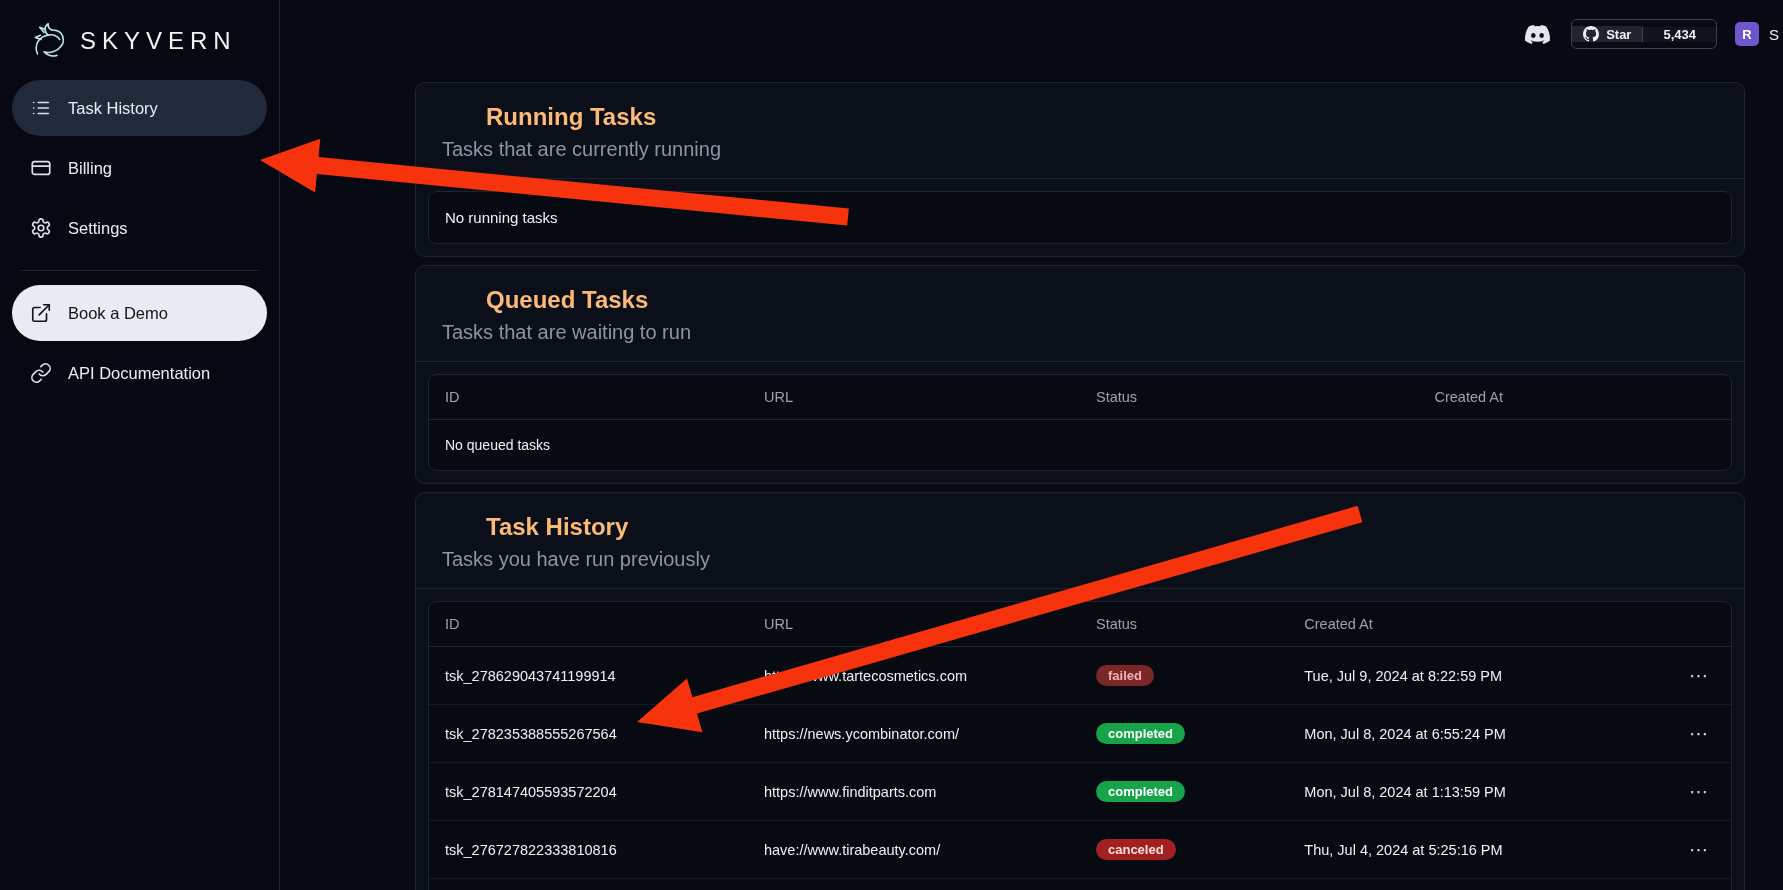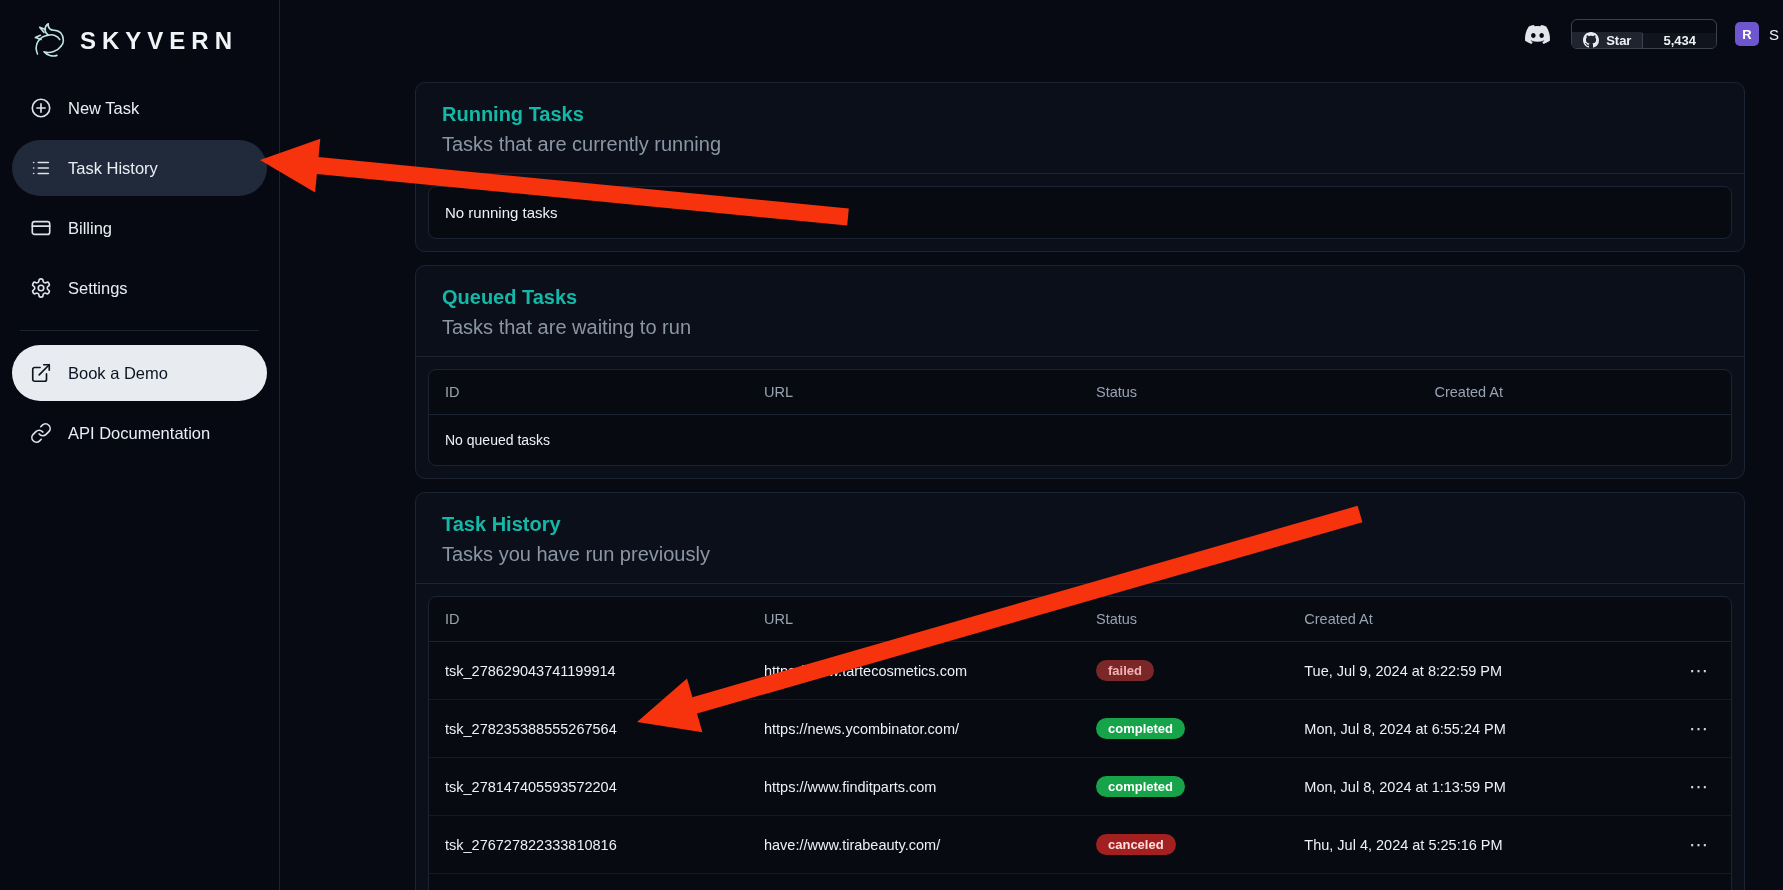--- a/index.html
+++ b/index.html
@@ -11,53 +11,53 @@
     position:relative;
   }
 
   
   .sidebar {
     position:absolute; left:0; top:0; width:280px; height:890px;
     background:var(--sidebar-bg,#060912);
     border-right:1px solid var(--border,#1c2433);
   }
   .logo-row { display:flex; align-items:center; gap:8px; padding:16px 0 0 26px; height:66px; }
-  .logo-text { font-size:24px; letter-spacing:6px; font-weight:700; color:#f0f4f7; }
+  .logo-text { font-size:24px; letter-spacing:6px; font-weight:400; color:#f0f4f7; }
   .nav { padding:0 12px; }
   .nav.first { margin-top:14px; }
   .nav-item {
     display:flex; align-items:center; gap:16px; height:56px; padding:0 18px;
     border-radius:28px; font-size:16.5px; color:#e9eef4; cursor:pointer; margin-bottom:4px;
   }
   .nav-item.active { background:var(--accent-active,#202a3a); }
   .nav-item.demo { background:var(--demo-button-bg,#e8ebf0); color:var(--demo-button-fg,#0d1320); font-weight:500; }
   .divider { height:1px; background:var(--border,#1c2433); margin:14px 20px; }
   .ni { width:22px; height:22px; fill:none; stroke:#dbe2ea; stroke-width:1.8; stroke-linecap:round; stroke-linejoin:round; flex:none; }
   .demo .ni { stroke:#10141d; }
   .logo-ic { width:46px; height:46px; fill:none; stroke:#c3e4e7; stroke-width:2.2; stroke-linecap:round; stroke-linejoin:round; }
 
   
   .topbar { position:absolute; top:19px; right:4px; display:flex; align-items:center; gap:18px; z-index:5; }
   .discord { width:31px; height:25px; fill:#e3e7ec; cursor:pointer; }
-  .gh { display:flex; align-items:flex-end; height:30px; border:1px solid #3b424d; border-radius:6px; overflow:hidden; font-size:13px; font-weight:700; cursor:pointer; }
+  .gh { display:flex; align-items:center; height:30px; border:1px solid #3b424d; border-radius:6px; overflow:hidden; font-size:13px; font-weight:700; cursor:pointer; }
   .gh-left { display:flex; gap:7px; align-items:center; padding:0 11px; background:#1f242e; color:#eef2f6; }
   .gh-right { padding:0 20px; background:#10141c; display:flex; align-items:center; border-left:1px solid #3b424d; color:#eef2f6; }
   .octo { width:16px; height:16px; fill:#e8edf3; }
   .avatar { width:24px; height:24px; border-radius:5px; background:var(--avatar-bg,#6e56cf); color:#fff;
     display:flex; align-items:center; justify-content:center; font-size:13px; font-weight:700; cursor:pointer; }
   .username { font-size:15px; color:#eef2f6; margin-left:-8px; }
 
   
   .card {
     position:absolute; left:415px; width:1330px;
     background:var(--card-bg,#0b0f1a);
     border:1px solid var(--border,#1c2433); border-radius:10px;
   }
   .card-head { padding:20px 26px 17px; border-bottom:1px solid var(--border,#1c2433); }
-  .card-title { font-size:20px; font-weight:700; color:#14b8a6; }
+  .card-title { font-size:24px; font-weight:700; color:#fdba74;margin-left:44px; }
   .card-sub { font-size:20px; color:var(--text-muted,#8b96a5); margin-top:7px; }
   .card-body { padding:12px; }
   .table-wrap { border:1px solid var(--border,#1c2433); border-radius:8px; overflow:hidden; background:#070a11; }
   table { width:100%; border-collapse:collapse; table-layout:fixed; }
   th { text-align:left; color:#98a3b1; font-weight:400; font-size:14.5px; padding:14px 16px; border-bottom:1px solid var(--border,#1c2433); }
   td { padding:17px 16px; font-size:14.5px; color:#edf1f6; }
   tr.bordered td { border-bottom:1px solid #141b28; }
   .empty-row { padding:17px 16px; font-size:15px; color:#eef2f7; }
   .badge { display:inline-block; padding:3px 12px; border-radius:999px; font-size:13px; font-weight:700; }
   .badge[data-status="failed"]   { background:var(--badge-failed-bg,#7c2727);   color:var(--badge-failed-fg,#f0b3b3); }
@@ -79,28 +79,20 @@
       <path d="M16 50 C11 38 17 26 31 24 C25 20 25 12 31 8 C30 14 34 17 39 17 C47 17 52 23 52 31 C52 34 51 37 49 39"></path>
       <path d="M49 39 C44 46 34 50 25 47 C29 52 37 54 43 52"></path>
       <path d="M31 24 C37 22 44 25 47 30"></path>
       <path d="M21 30 L13 27 L20 24"></path>
       <path d="M25 20 L19 13 L27 16"></path>
     </svg>
     <span class="logo-text">SKYVERN</span>
   </div>
 
   <nav class="nav first">
-    <div class="nav-item">
-      <svg class="ni" viewBox="0 0 24 24">
-        <circle cx="12" cy="12" r="9.5"></circle>
-          <line x1="12" y1="7.5" x2="12" y2="16.5"></line>
-          <line x1="7.5" y1="12" x2="16.5" y2="12"></line>
-      </svg>
-      <span>New Task</span>
-    </div>
     <div class="nav-item active">
       <svg class="ni" viewBox="0 0 24 24">
         <line x1="9" y1="6" x2="20" y2="6"></line>
           <line x1="9" y1="12" x2="20" y2="12"></line>
           <line x1="9" y1="18" x2="20" y2="18"></line>
         <line x1="4" y1="6" x2="4.01" y2="6"></line>
           <line x1="4" y1="12" x2="4.01" y2="12"></line>
           <line x1="4" y1="18" x2="4.01" y2="18"></line>
       </svg>
       <span>Task History</span>

